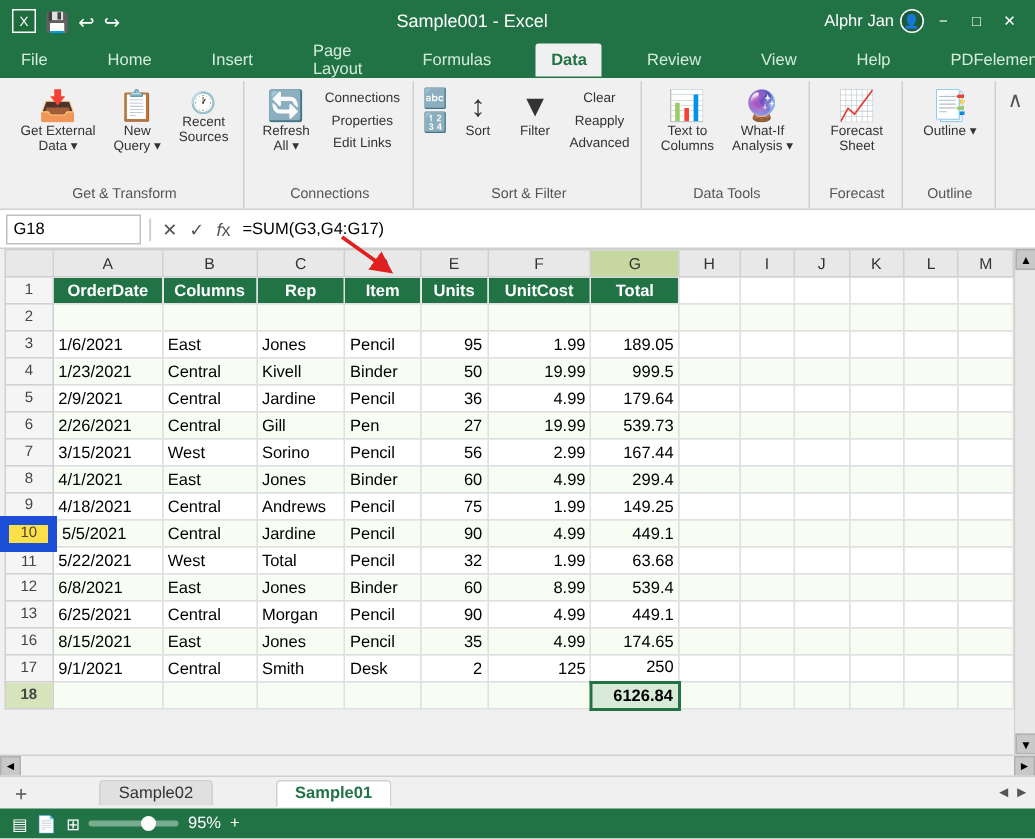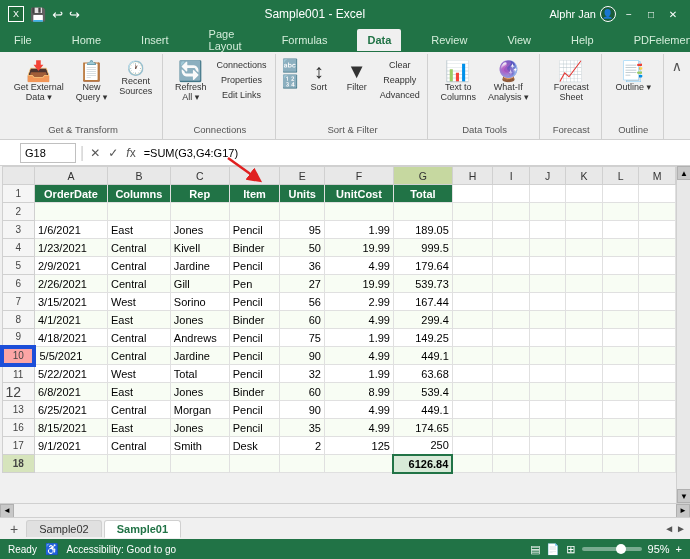--- a/index.html
+++ b/index.html
@@ -100,26 +100,25 @@
     .formula-bar {
       background: white;
       border-bottom: 1px solid #d0d0d0;
       height: 26px;
       display: flex;
       align-items: center;
       padding: 0 4px;
       gap: 4px;
     }
     .cell-ref-box {
-      width: 56px;
+      width: 90px;
       border: 1px solid #c0c0c0;
       padding: 2px 4px;
       font-size: 11px;
       height: 20px;
-      margin-left: 16px;
     }
     .formula-sep { color: #d0d0d0; font-size: 16px; }
     .formula-icon-btn { font-size: 12px; cursor: pointer; padding: 2px; color: #555; }
     .formula-input {
       flex: 1;
       border: none;
       outline: none;
       font-size: 11px;
       padding: 2px;
     }
@@ -175,20 +174,21 @@
     }
     .sheet-tab {
       padding: 2px 12px;
       border: 1px solid #d0d0d0;
       border-bottom: none;
       border-radius: 3px 3px 0 0;
       cursor: pointer;
       font-size: 11px;
       background: #e0e0e0;
       color: #333;
+      margin-left: 40px;
     }
     .sheet-tab.active { background: white; color: #217346; font-weight: 600; border-bottom: 1px solid white; }
     .sheet-tab-add { padding: 2px 6px; font-size: 14px; color: #555; cursor: pointer; background: transparent; border: none; }
 
     
     .status-bar {
       height: 20px;
       background: #217346;
       display: flex;
       align-items: center;
@@ -551,21 +551,21 @@
                 <td class="num">1.99</td>
                 <td class="num selected-col">149.25</td>
               <td></td>
                 <td></td>
                 <td></td>
                 <td></td>
                 <td></td>
                 <td></td>
             </tr>
             <tr>
-              <td style="background:#fca5a5; border:4px solid #1d4ed8; text-align:center; font-size:10px; color:#444;">10</td>
+              <td style="background:#fde047; border:6px solid #1d4ed8; text-align:center; font-size:10px; color:#444;">10</td>
               <td>5/5/2021</td>
                 <td>Central</td>
                 <td>Jardine</td>
                 <td>Pencil</td>
                 <td class="num">90</td>
                 <td class="num">4.99</td>
                 <td class="num selected-col">449.1</td>
               <td></td>
                 <td></td>
                 <td></td>
@@ -583,21 +583,21 @@
                 <td class="num">1.99</td>
                 <td class="num selected-col">63.68</td>
               <td></td>
                 <td></td>
                 <td></td>
                 <td></td>
                 <td></td>
                 <td></td>
             </tr>
             <tr>
-              <td style="background:#f5f5f5; border:1px solid #d0d0d0; font-size:14px; color:#444;">12</td>
+              <td style="background:#f5f5f5; border:1px solid #d0d0d0; text-align:center; font-size:10px; color:#444;">12</td>
               <td>6/8/2021</td>
                 <td>East</td>
                 <td>Jones</td>
                 <td>Binder</td>
                 <td class="num">60</td>
                 <td class="num">8.99</td>
                 <td class="num selected-col">539.4</td>
               <td></td>
                 <td></td>
                 <td></td>
@@ -693,25 +693,20 @@
       <div class="sheet-tab">Sample02</div>
       <div class="sheet-tab active">Sample01</div>
       <span style="flex:1;"></span>
       <div style="display:flex; align-items:center; gap:2px;">
         <span style="font-size:10px; color:#555; cursor:pointer;">◄</span>
         <span style="font-size:10px; color:#555; cursor:pointer;">►</span>
       </div>
     </div>
 
     <div class="status-bar">
-      <div class="status-left">
-        <span>Ready</span>
-        <span style="font-size:11px;">♿</span>
-        <span>Accessibility: Good to go</span>
-      </div>
       <div class="status-right">
         <button class="zoom-btn">▤</button>
         <button class="zoom-btn">📄</button>
         <button class="zoom-btn">⊞</button>
         <div class="zoom-slider">
           <div class="zoom-thumb"></div>
         </div>
         <span style="font-size:11px;">95%</span>
         <button class="zoom-btn">+</button>
       </div>

